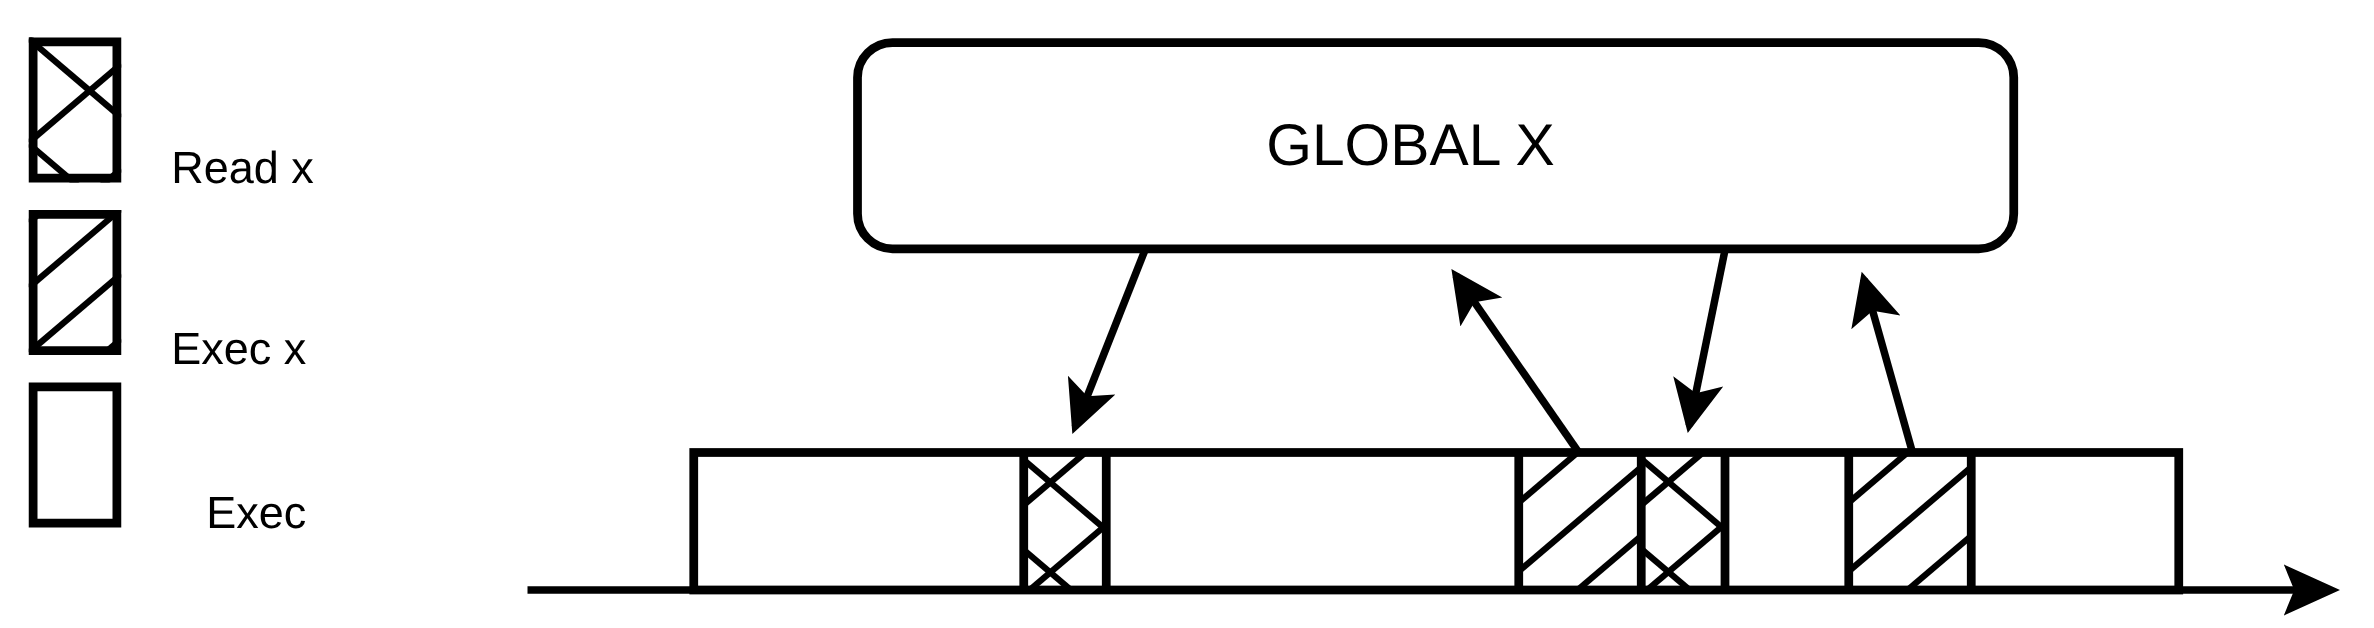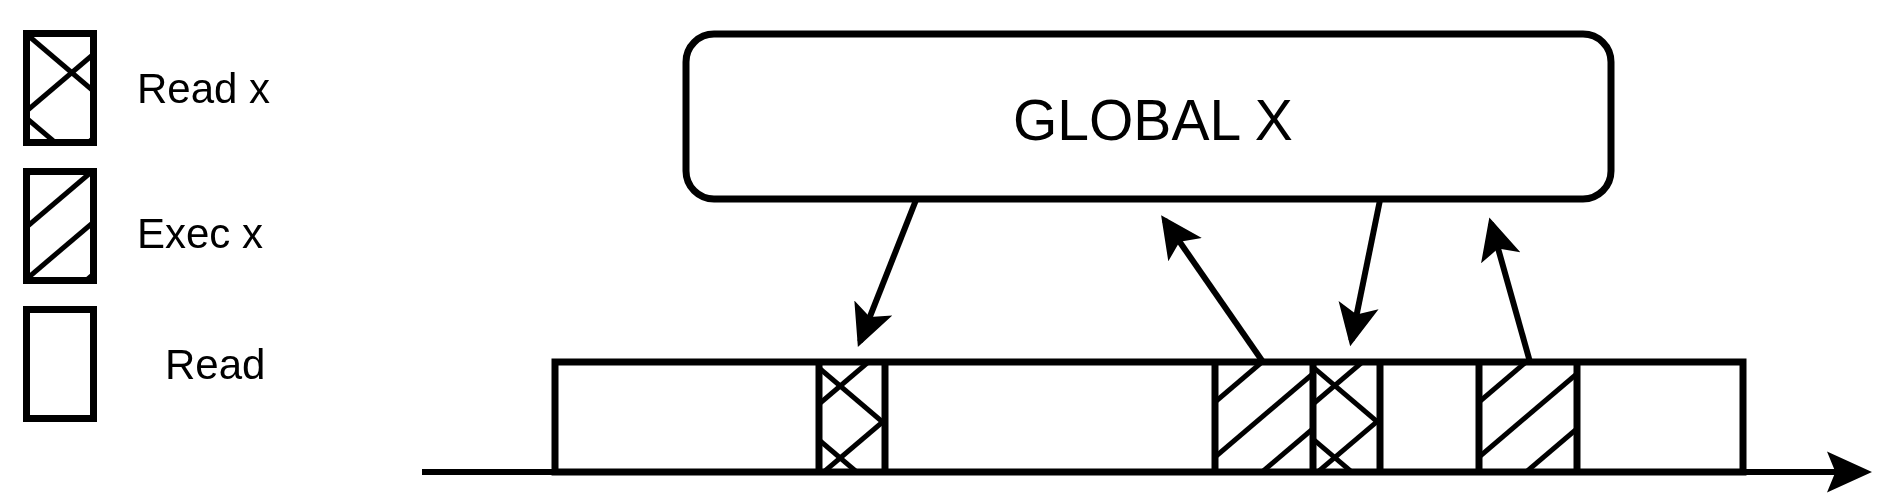--- a/index.html
+++ b/index.html
@@ -1,22 +1,22 @@
 <!DOCTYPE html>
 <html><head>
 <meta charset="utf-8">
 <style>
   html, body { margin: 0; padding: 0; background: #ffffff; }
   body { width: 1899px; height: 502px; position: relative; overflow: hidden;
          font-family: "Liberation Sans", sans-serif; color: #000; }
   #canvas { position: absolute; left: 0; top: 0; }
   .lbl { position: absolute; font-family: "Liberation Sans", sans-serif;
          color: #000; white-space: nowrap; line-height: 1; }
-  .legend-label { font-size: 42px; }
-  .global-label { font-size: 57px; }
+  .legend-label { font-size: 36px; margin-top: 48px; }
+  .global-label { font-size: 47px; }
 </style>
 </head>
 <body>
 
 <svg id="canvas" width="1899" height="502" viewBox="0 0 1899 502" xmlns="http://www.w3.org/2000/svg">
   <defs>
     <marker id="arrowhead" markerWidth="8" markerHeight="8" refX="6" refY="4" orient="auto" markerUnits="strokeWidth">
       <path d="M0,0.6 L7,4 L0,7.4 L1.6,4 Z" fill="#000"></path>
     </marker>
     <marker id="axishead" markerWidth="8" markerHeight="8" refX="6" refY="4" orient="auto" markerUnits="strokeWidth">
@@ -133,14 +133,14 @@
   <g id="arrows-g">
       <line x1="916" y1="200" x2="860.0834148262842" y2="341.5388562209682" stroke="#000000" stroke-width="6" marker-end="url(#arrowhead)"></line>
       <line x1="1263" y1="362" x2="1164.5402377080006" y2="220.0760183178387" stroke="#000000" stroke-width="6" marker-end="url(#arrowhead)"></line>
       <line x1="1380" y1="200" x2="1351.391298607173" y2="340.44271592842364" stroke="#000000" stroke-width="6" marker-end="url(#arrowhead)"></line>
       <line x1="1530" y1="362" x2="1490.9564026922023" y2="223.17832068338578" stroke="#000000" stroke-width="6" marker-end="url(#arrowhead)"></line>
     </g>
 </svg>
 
 <div class="lbl legend-label" style="left:137px; top:68px;">Read x</div>
 <div class="lbl legend-label" style="left:137px; top:213px;">Exec x</div>
-<div class="lbl legend-label" style="left:165px; top:344px;">Read</div>
+<div class="lbl legend-label" style="left:165px; top:344px;">Exec</div>
 <div class="lbl global-label" style="left:1013px; top:92px;">GLOBAL X</div>
 
 </body></html>

